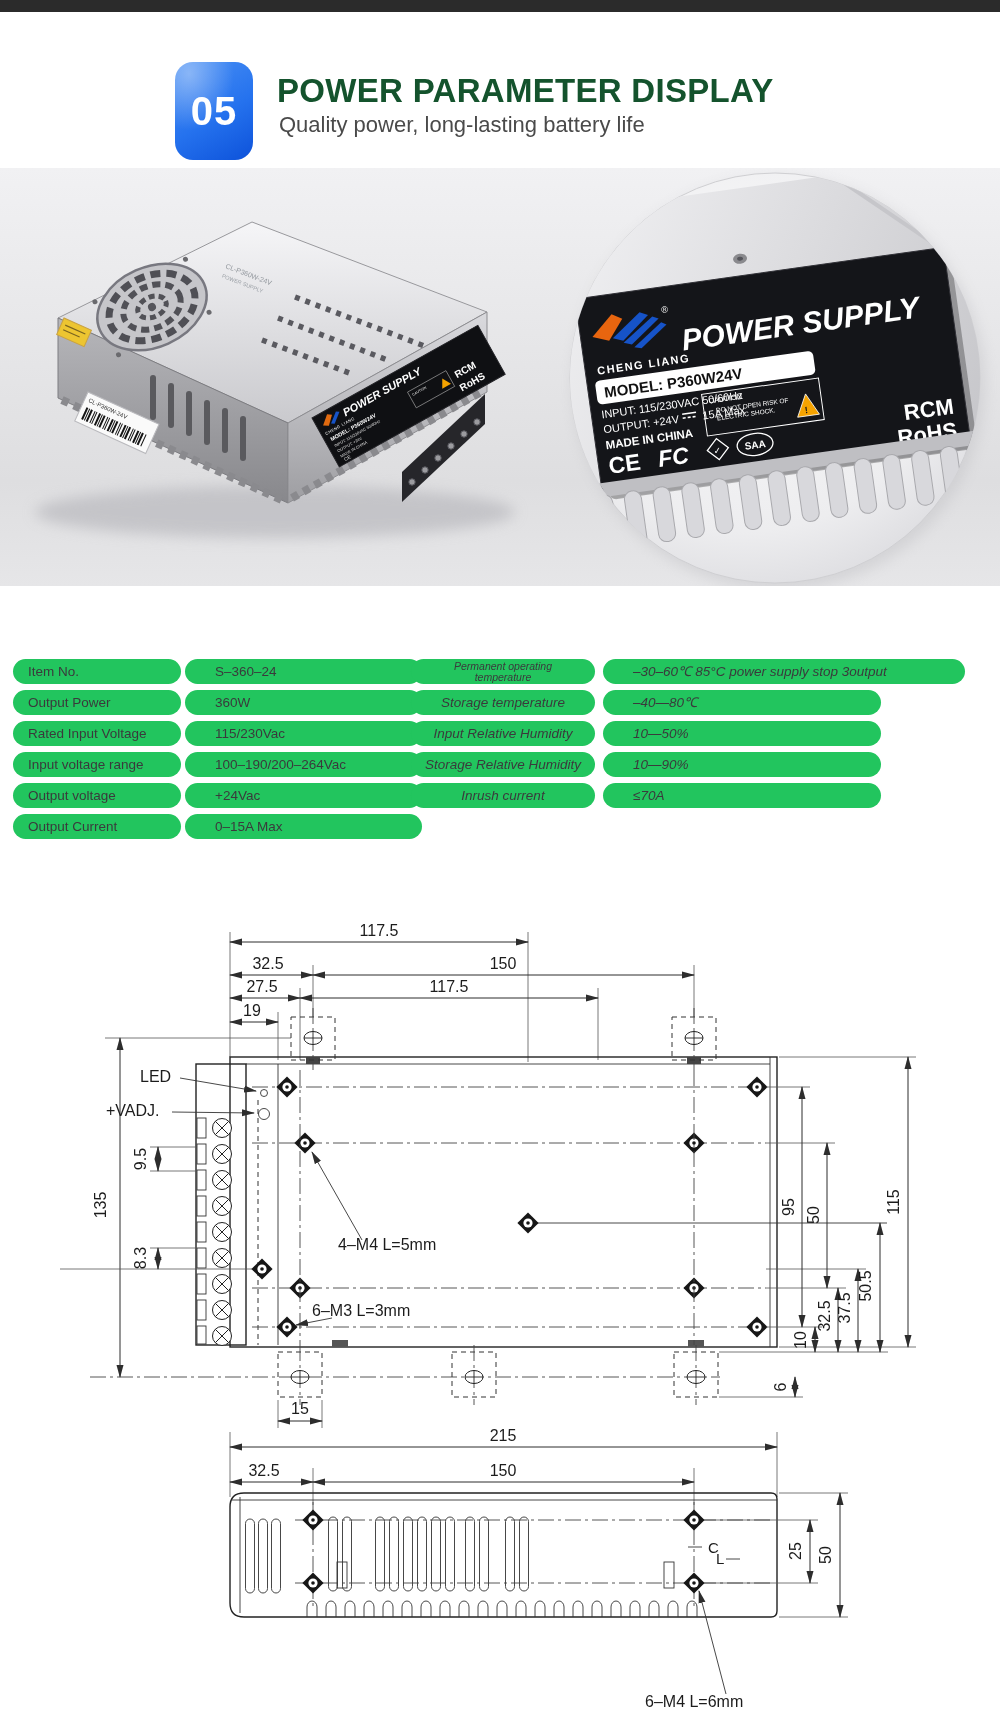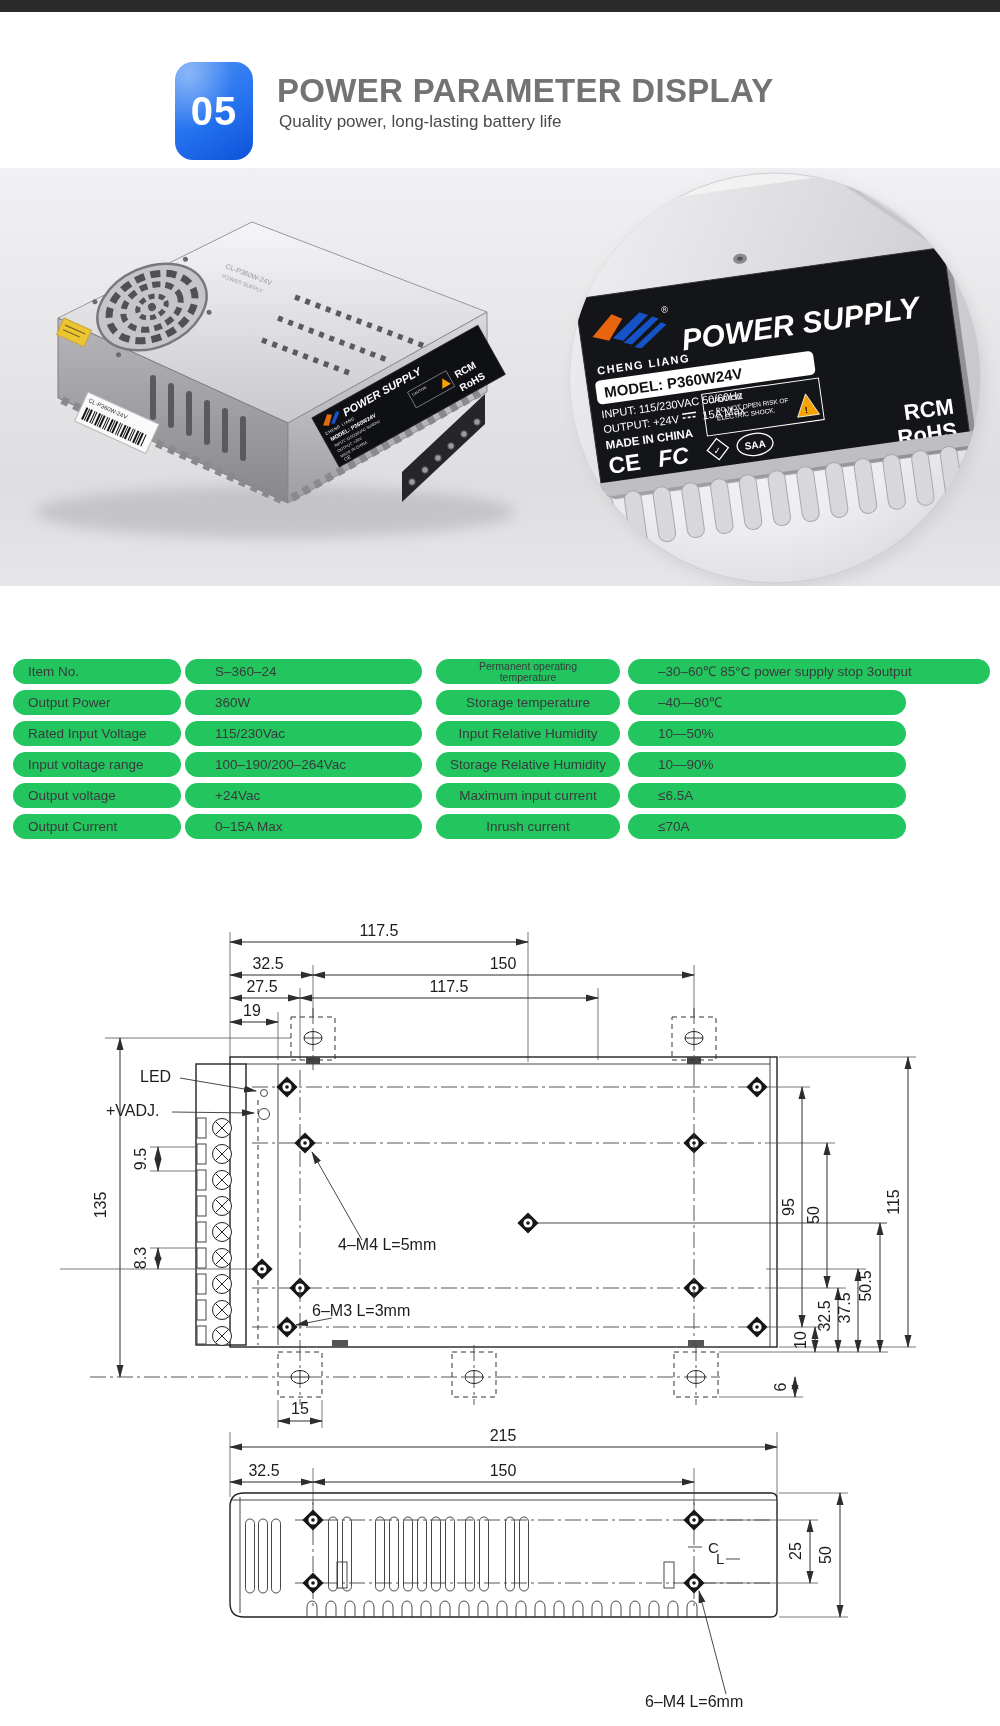--- a/index.html
+++ b/index.html
@@ -7,30 +7,30 @@
   body { font-family: "Liberation Sans", sans-serif; }
   .page { position:relative; width:1000px; height:1726px; background:#fff; overflow:hidden; }
 
   .topbar { position:absolute; left:0; top:0; width:1000px; height:12px; background:#2b2b2b; }
 
   .hdr-badge { position:absolute; left:175px; top:62px; width:78px; height:98px; border-radius:18px;
     background: radial-gradient(120% 120% at 18% 12%, rgba(255,255,255,.38), rgba(255,255,255,0) 48%),
                 linear-gradient(150deg,#4a90f4 0%,#2572ee 55%,#0d52da 100%);
     color:#fff; font-size:40px; font-weight:700; letter-spacing:1px;
     display:flex; align-items:center; justify-content:center; }
-  .hdr-title { position:absolute; left:277px; top:72px; font-size:33px; font-weight:900; color:#737373; letter-spacing:0.3px; white-space:nowrap; }
-  .hdr-sub { position:absolute; left:279px; top:112px; font-size:17px; color:#4a4a4a; white-space:nowrap; }
+  .hdr-title { position:absolute; left:277px; top:72px; font-size:33px; font-weight:900; color:#14532d; letter-spacing:0.3px; white-space:nowrap; }
+  .hdr-sub { position:absolute; left:279px; top:112px; font-size:22px; color:#4a4a4a; white-space:nowrap; }
 
   .photo-svg { position:absolute; left:0; top:168px; }
   .draw-svg { position:absolute; left:0; top:830px; }
 
   
   .spec-col { position:absolute; top:659px; }
   .spec-left { left:13px; }
-  .spec-right { left:436px; }
+  .spec-right { left:411px;font-style:italic; }
   .spec-row { display:flex; margin-bottom:6px; }
   .pill { height:25px; line-height:25px; border-radius:13px; background:#22c55e; color:#3a3a3c;
           font-size:13.5px; white-space:nowrap; overflow:hidden; }
   .spec-left .lbl { width:168px; padding-left:15px; }
   .spec-left .val { width:237px; padding-left:30px; margin-left:4px; }
   .spec-right .lbl { width:184px; text-align:center; }
   .spec-right .val { width:278px; padding-left:30px; margin-left:8px; }
   .spec-right .spec-row:first-child .val { width:362px; }
   .spec-right .spec-row:first-child .lbl { font-size:10.5px; line-height:11px; display:flex; align-items:center;
         justify-content:center; white-space:normal; padding:0 26px; }
@@ -296,24 +296,20 @@
       </div>
     <div class="spec-row">
         <div class="pill lbl">Input Relative Humidity</div>
         <div class="pill val">10—50%</div>
       </div>
     <div class="spec-row">
         <div class="pill lbl">Storage Relative Humidity</div>
         <div class="pill val">10—90%</div>
       </div>
     <div class="spec-row">
-        <div class="pill lbl">Maximum input current</div>
-        <div class="pill val">≤6.5A</div>
-      </div>
-    <div class="spec-row">
         <div class="pill lbl">Inrush current</div>
         <div class="pill val">≤70A</div>
       </div>
   </div>
 
   <svg class="draw-svg" width="1000" height="896" viewBox="0 830 1000 896">
     <defs>
       <marker id="ae" markerWidth="13" markerHeight="9" refX="12" refY="4.5" orient="auto" markerUnits="userSpaceOnUse">
           <path d="M13,4.5 L0,1 L0,8 Z" fill="#2d2d2d"></path>
         </marker>

